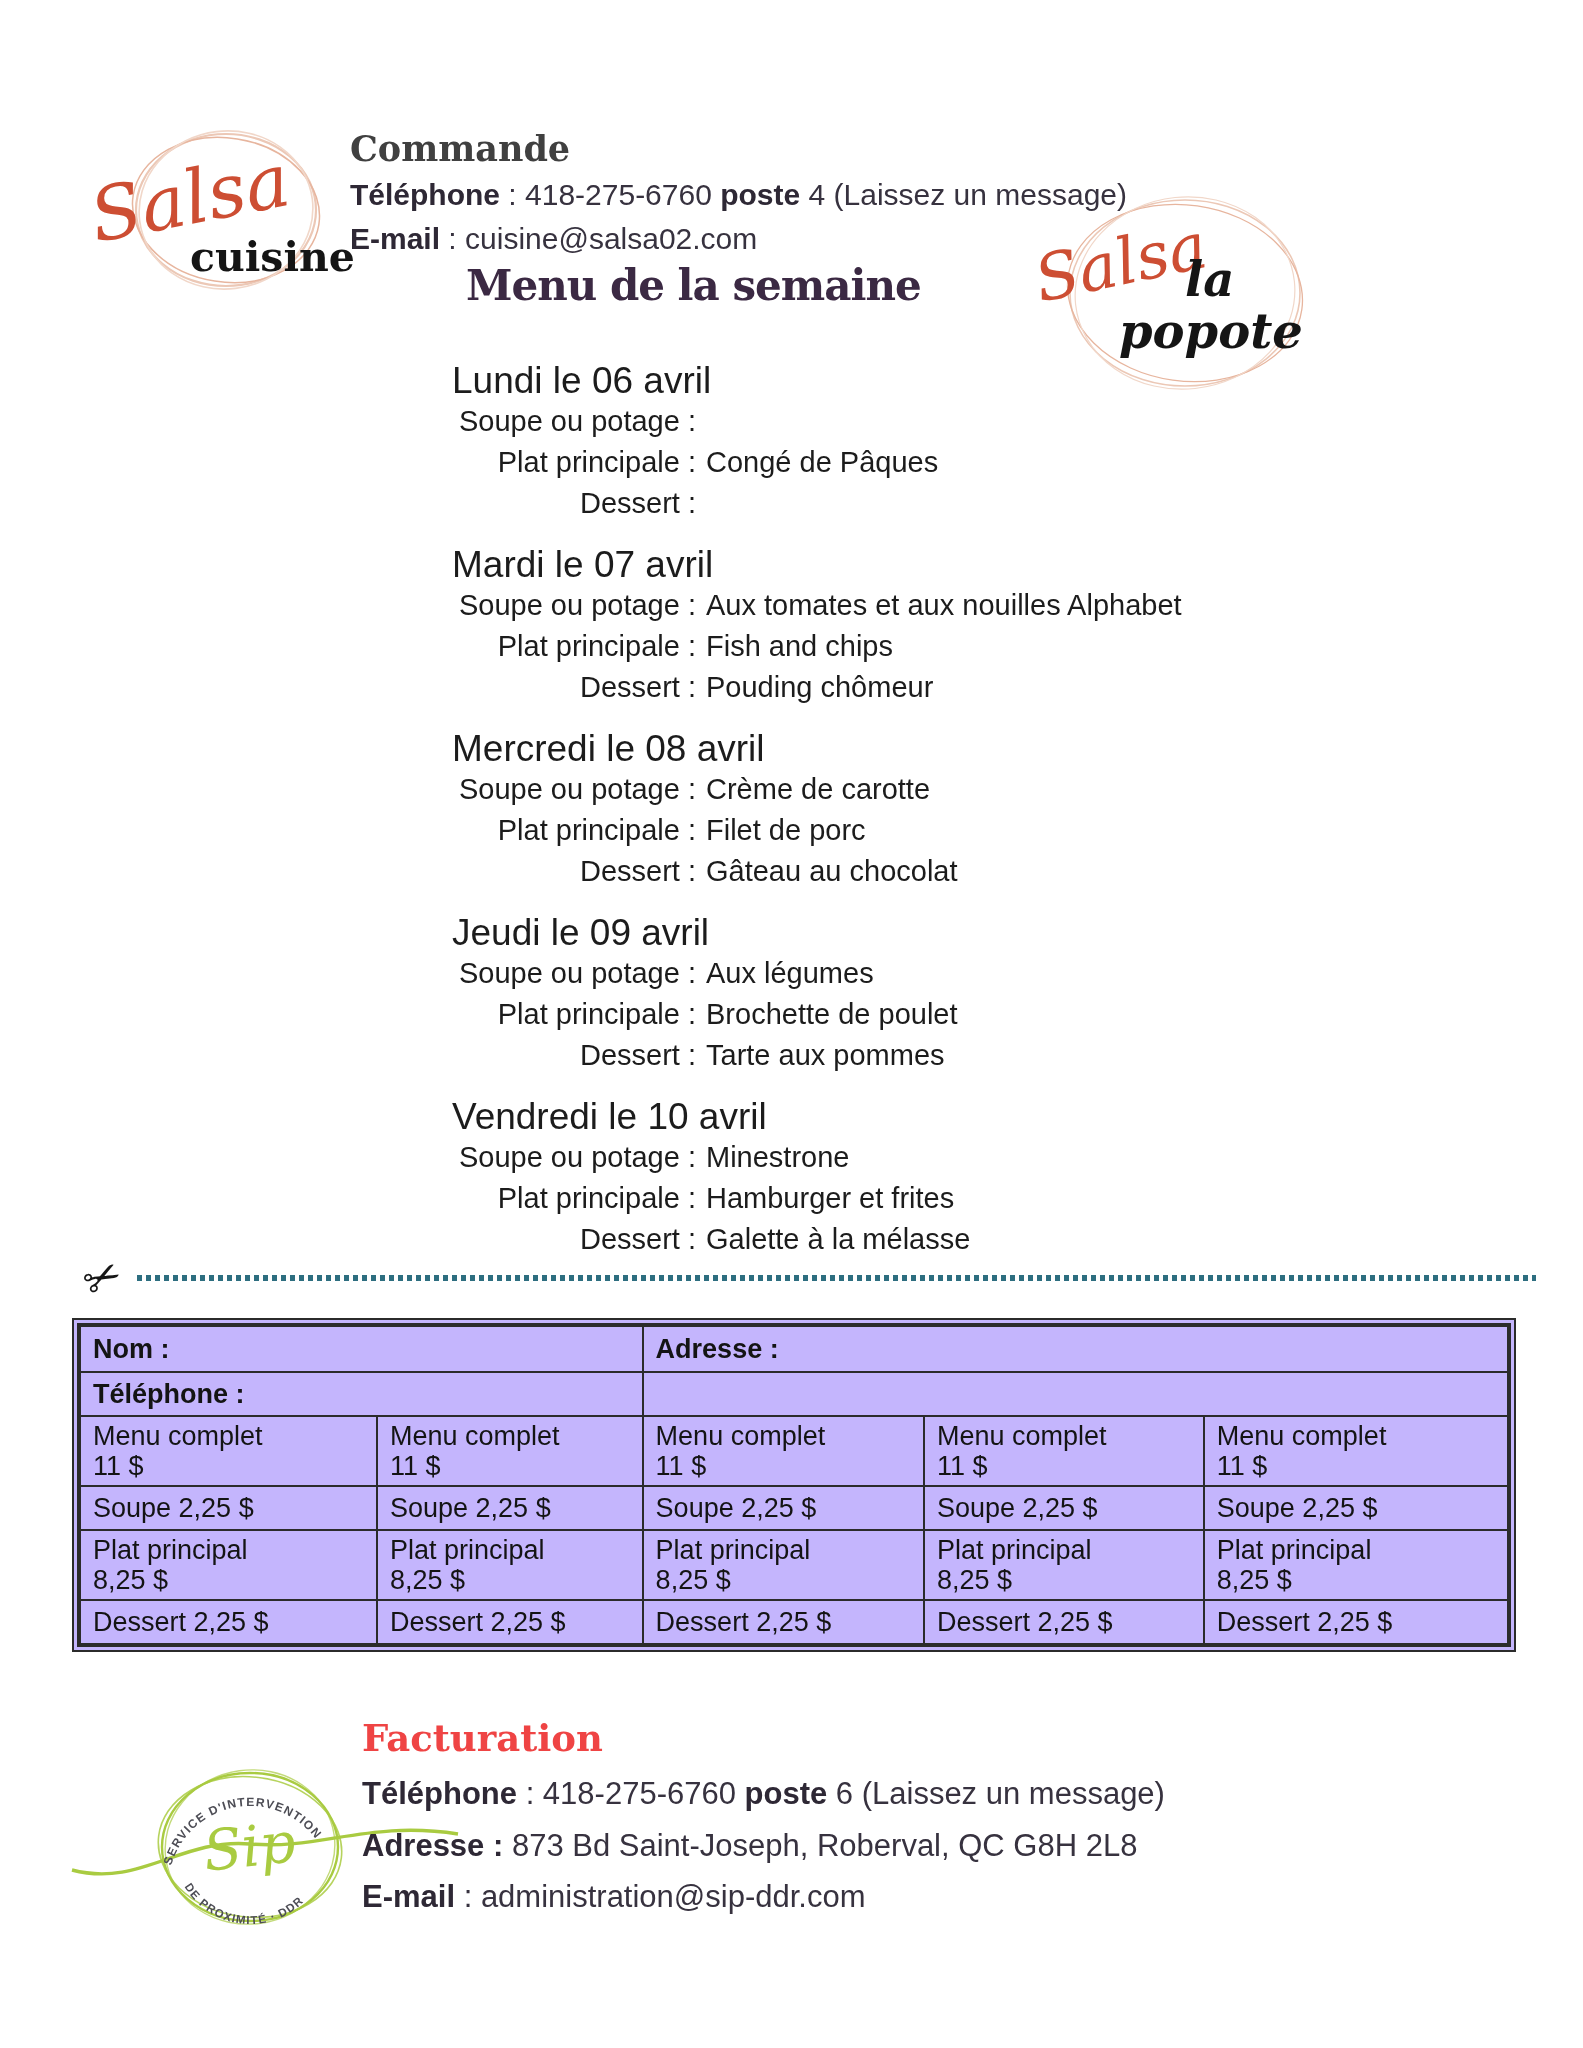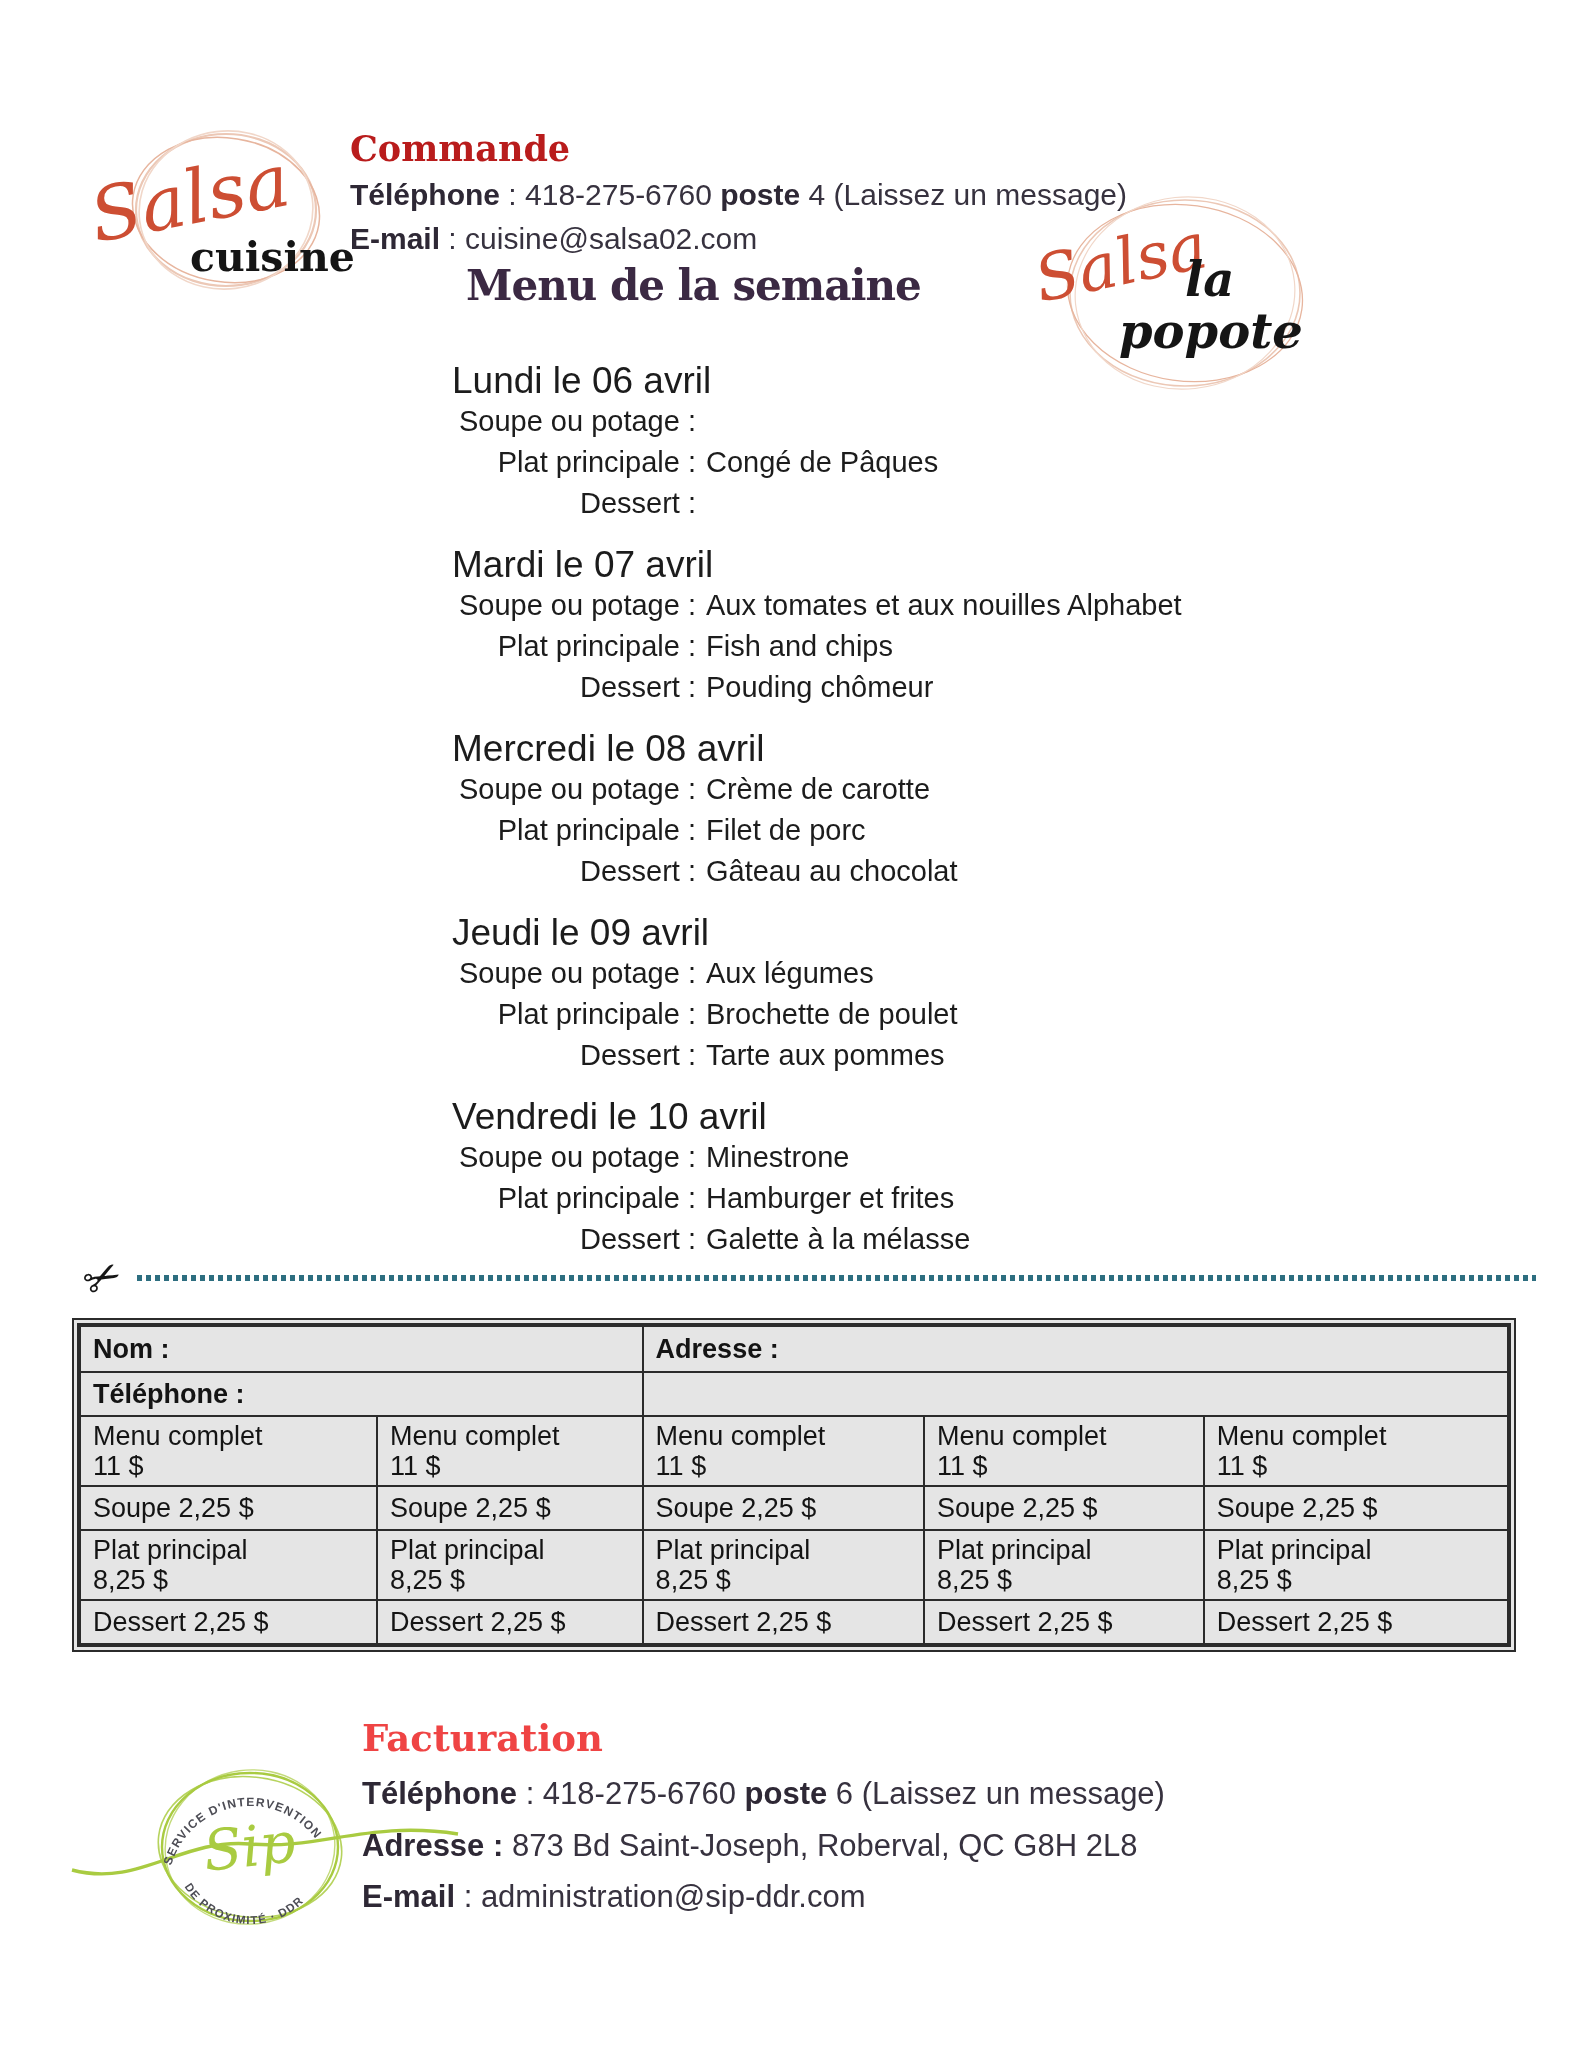--- a/index.html
+++ b/index.html
@@ -10,21 +10,21 @@
   }
 
   
   .logo-cuisine { position:absolute; left:88px; top:108px; width:256px; height:195px; overflow:visible; }
   .logo-popote  { position:absolute; left:1035px; top:190px; width:280px; height:215px; overflow:visible; }
   .logo-sip     { position:absolute; left:70px; top:1742px; width:390px; height:265px; overflow:visible; }
 
   
   .commande { position:absolute; left:350px; top:128px; }
   .h-commande {
-    font-family:"DejaVu Serif", serif; font-weight:bold; font-size:35px; color:#b91c1c;
+    font-family:"DejaVu Serif", serif; font-weight:bold; font-size:35px; color:#404040;
   }
   .contact { font-size:30px; color:#37323f; margin-top:9px; line-height:1.15; white-space:nowrap; }
   .contact b { font-weight:bold; color:#2e2835; }
 
   
   .menu-title {
     position:absolute; left:466px; top:261px;
     font-family:"DejaVu Serif", serif; font-weight:bold; font-size:42px;
     letter-spacing:-1px; color:#3b2943;
   }
@@ -39,21 +39,21 @@
 
   
   .cut-row { position:absolute; left:84px; top:1250px; width:1452px; height:56px;
              display:flex; align-items:center; }
   .scissors { font-size:44px; color:#161616; transform:rotate(-28deg); line-height:1; }
   .dotted { flex:1; height:6px; margin-left:16px;
             background:repeating-linear-gradient(90deg,#2d6e80 0 5px, rgba(0,0,0,0) 5px 9px); }
 
   
   .order-form { position:absolute; left:72px; top:1318px; width:1444px;
-                border:7px double #2b2b2b; background:#e5e5e5; }
+                border:7px double #2b2b2b; background:#c4b5fd; }
   .order-table { width:100%; border-collapse:collapse; }
   .order-table td { border:2px solid #2b2b2b; font-size:27px; color:#141414;
                     padding:4px 12px; vertical-align:middle; }
   td.cell-bold { font-weight:bold; }
   tr.row-nom  td { height:46px; }
   tr.row-tel  td { height:44px; }
   tr.row-days td { height:40px; font-weight:bold; }
   tr.row-price td { height:44px; }
   tr.row-price.two td { height:66px; }
   .price-line { line-height:30px; }

